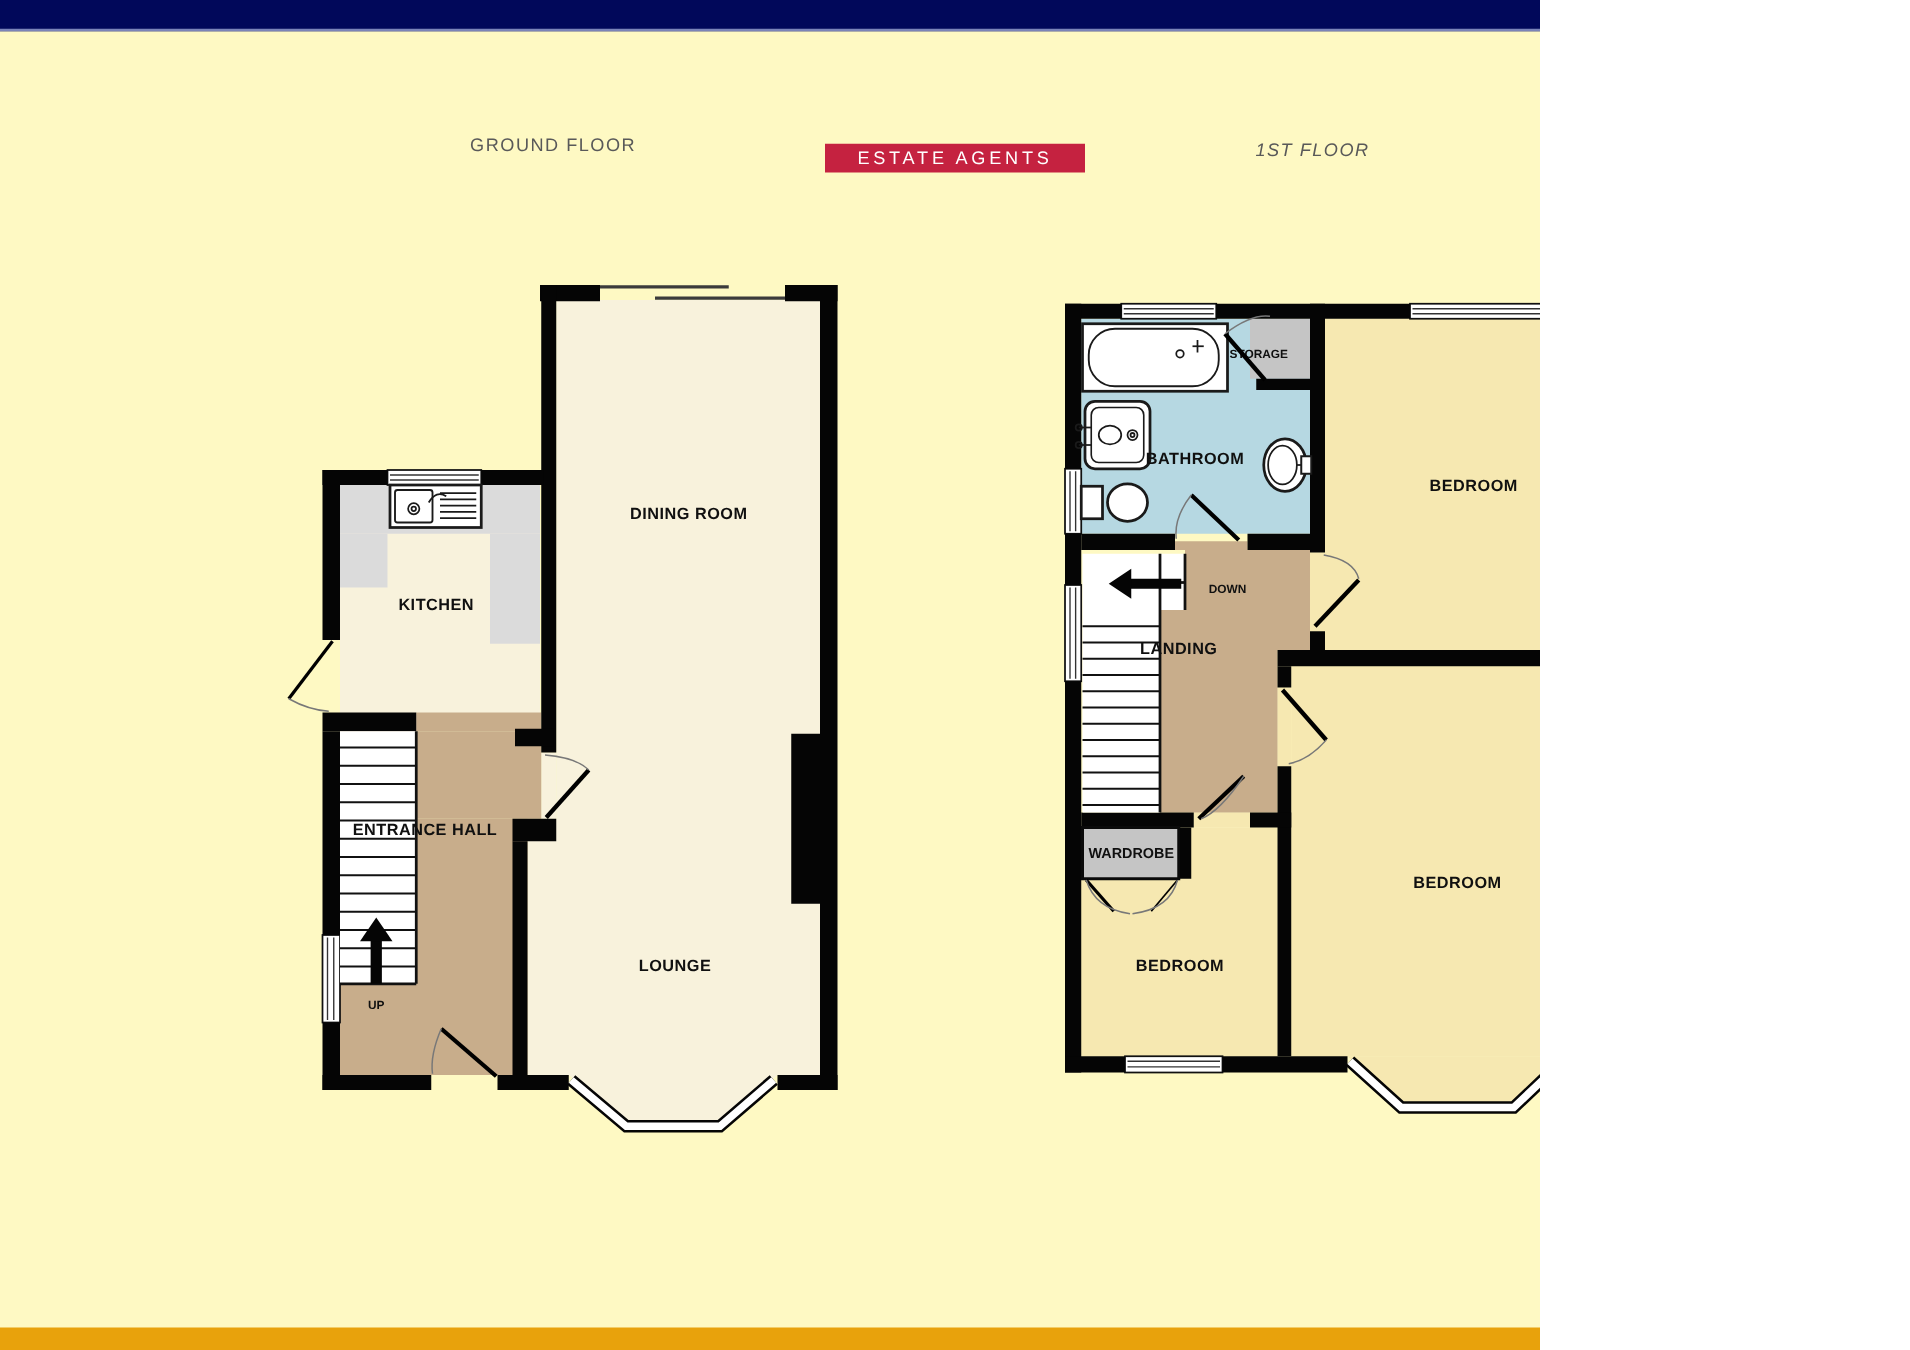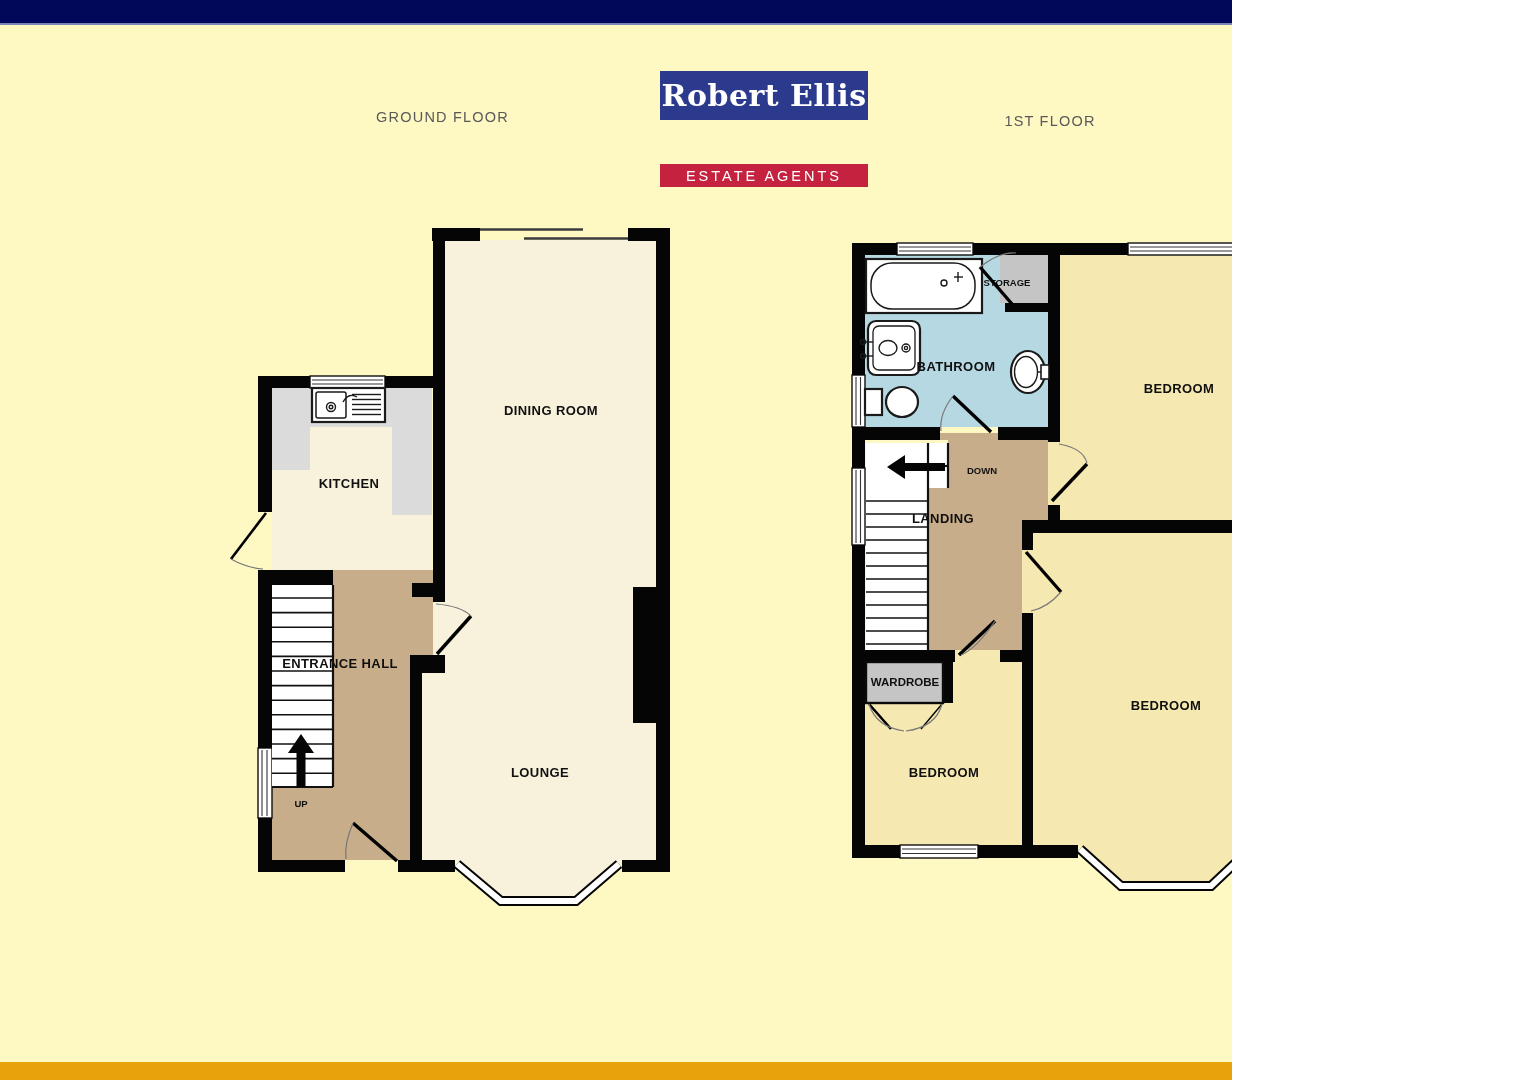--- a/index.html
+++ b/index.html
@@ -11,21 +11,21 @@
               background:var(--bottom-bar,#E8A20C);}
   .logo{position:absolute;left:660px;top:71px;width:208px;height:72px;}
   .logo-top{height:49px;background:var(--logo-navy,#2B3A8C);color:#fff;
             font-family:"DejaVu Serif",serif;font-weight:bold;font-size:30px;
             display:flex;align-items:center;justify-content:center;letter-spacing:.5px;}
   .logo-bottom{height:23px;background:var(--logo-red,#C52240);color:#fff;
                font-size:14.5px;letter-spacing:3px;display:flex;align-items:center;justify-content:center;margin-top:44px;}
   .floor-label{position:absolute;color:var(--floor-label-gray,#595959);font-size:14.5px;
                letter-spacing:1.2px;text-align:center;}
   .floor-label.ground{left:370px;top:109px;width:145px;}
-  .floor-label.first{left:985px;top:113px;width:130px;}
+  .floor-label.first{left:985px;top:113px;width:130px;font-style:italic;}
   svg{position:absolute;left:0;top:0;}
   .wall{fill:var(--wall-black,#050505);}
   .cream{fill:var(--room-cream,#F8F2DC);}
   .yellow{fill:var(--room-yellow,#F6E8B1);}
   .tan{fill:var(--hall-tan,#C8AD8B);}
   .blue{fill:var(--bathroom-blue,#B6D8E2);}
   .gray1{fill:var(--counter-gray,#DBDBDB);}
   .gray2{fill:var(--closet-gray,#C5C5C5);}
   .white{fill:#fff;}
   .fix{fill:#fff;stroke:#1a1a1a;stroke-width:2.2;}
@@ -52,21 +52,20 @@
 <body>
 
 <div class="page">
 
   <div class="top-bar"></div>
 
   <div class="floor-label ground">GROUND FLOOR</div>
   <div class="floor-label first">1ST FLOOR</div>
 
   <div class="logo">
-    <div class="logo-top">Robert Ellis</div>
     <div class="logo-bottom">ESTATE AGENTS</div>
   </div>
 
   <svg width="1528" height="1080" viewBox="0 0 1528 1080">
 
     <g>
 
       <g>
         <rect class="cream" x="445" y="240" width="211" height="620"></rect>
         <rect class="cream" x="422" y="655" width="34" height="205"></rect>

